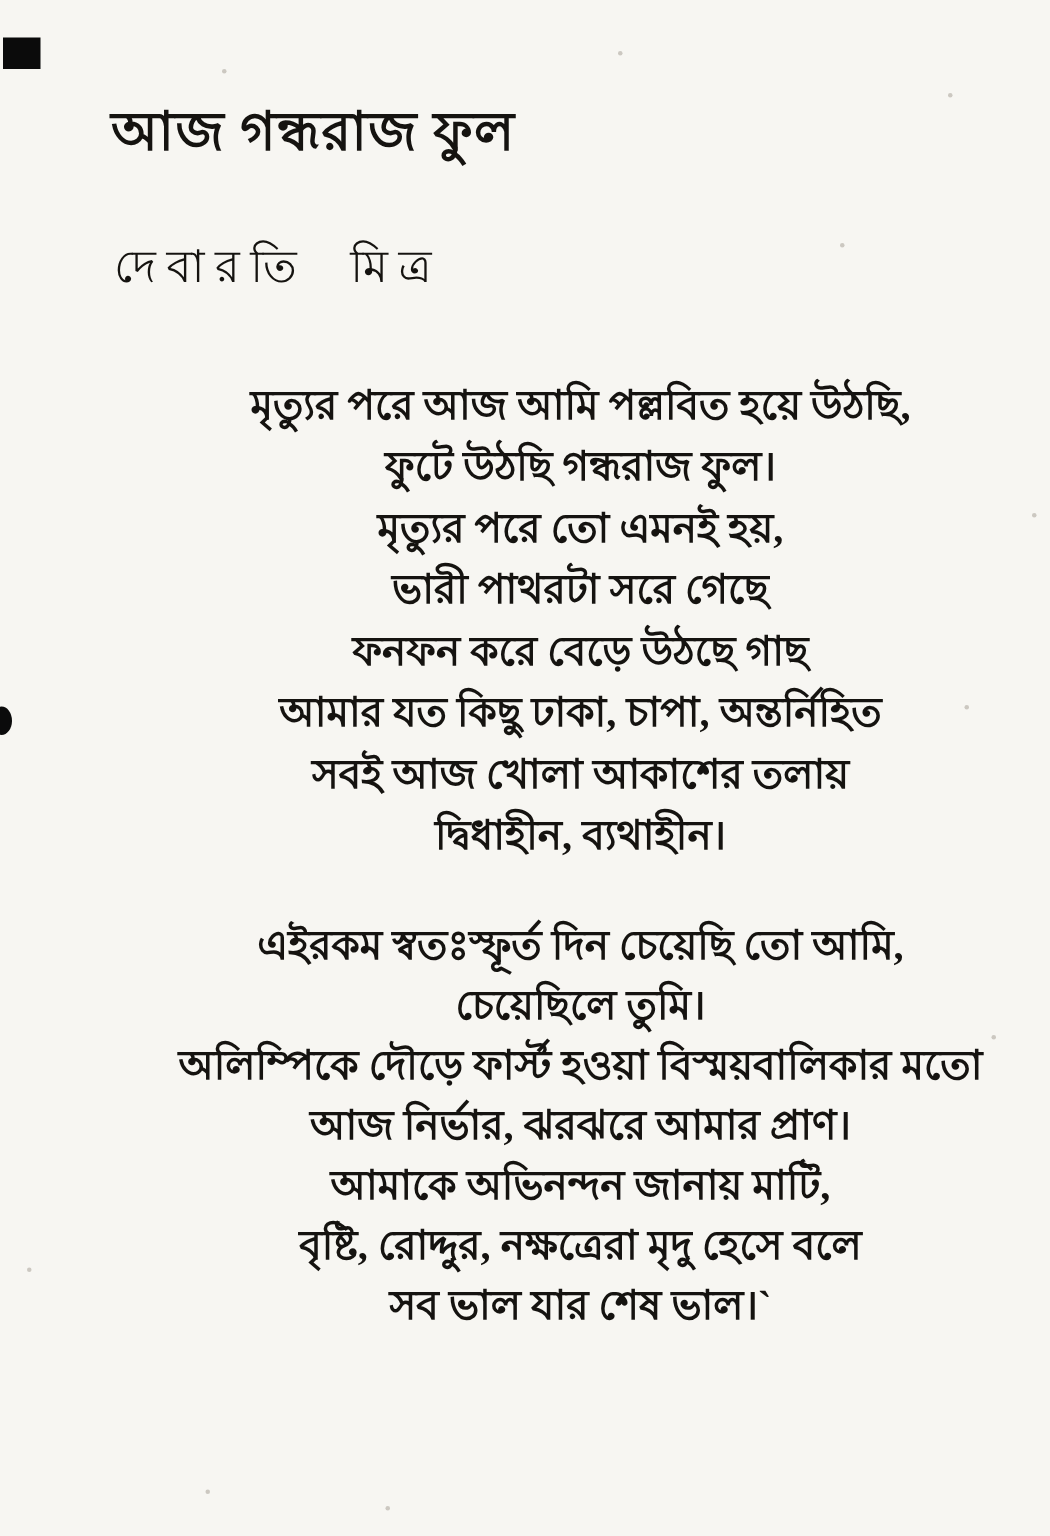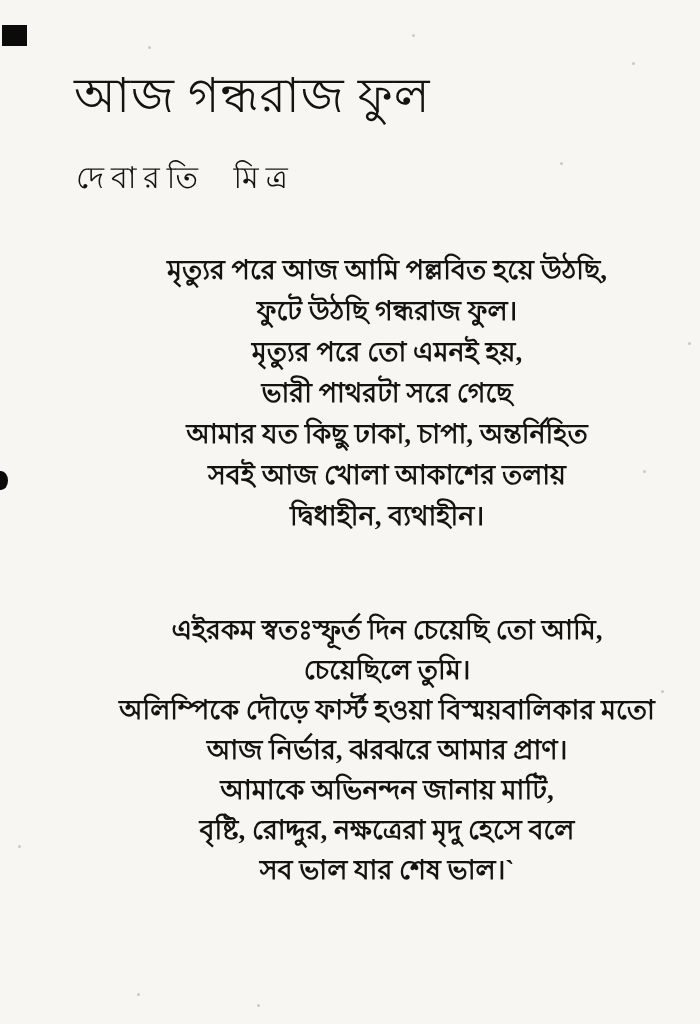--- a/index.html
+++ b/index.html
@@ -14,23 +14,23 @@
     background: #f7f6f2;
     color: #151310;
     font-family: "Liberation Serif", "DejaVu Serif", serif;
     overflow: hidden;
   }
   .title {
     position: absolute;
     left: 74px;
     top: 64px;
     margin: 0;
-    font-size: 48px;
+    font-size: 36px;
     line-height: 1.35;
-    font-weight: 400;
+    font-weight: 700;
     letter-spacing: 1px;
     white-space: nowrap;
   }
   .author {
     position: absolute;
     left: 76px;
     top: 154px;
     font-size: 30px;
     font-weight: 400;
     letter-spacing: 7px;
@@ -103,20 +103,21 @@
 
   <h1 class="title">আজ গন্ধরাজ ফুল</h1>
 
   <div class="author">দেবারতি মিত্র</div>
 
   <div class="stanza stanza-1">
     <div class="line">মৃত্যুর পরে আজ আমি পল্লবিত হয়ে উঠছি,</div>
     <div class="line">ফুটে উঠছি গন্ধরাজ ফুল।</div>
     <div class="line">মৃত্যুর পরে তো এমনই হয়,</div>
     <div class="line">ভারী পাথরটা সরে গেছে</div>
+    <div class="line">ফনফন করে বেড়ে উঠছে গাছ</div>
     <div class="line">আমার যত কিছু ঢাকা, চাপা, অন্তর্নিহিত</div>
     <div class="line">সবই আজ খোলা আকাশের তলায়</div>
     <div class="line">দ্বিধাহীন, ব্যথাহীন।</div>
   </div>
 
   <div class="stanza stanza-2">
     <div class="line">এইরকম স্বতঃস্ফূর্ত দিন চেয়েছি তো আমি,</div>
     <div class="line">চেয়েছিলে তুমি।</div>
     <div class="line">অলিম্পিকে দৌড়ে ফার্স্ট হওয়া বিস্ময়বালিকার মতো</div>
     <div class="line">আজ নির্ভার, ঝরঝরে আমার প্রাণ।</div>

